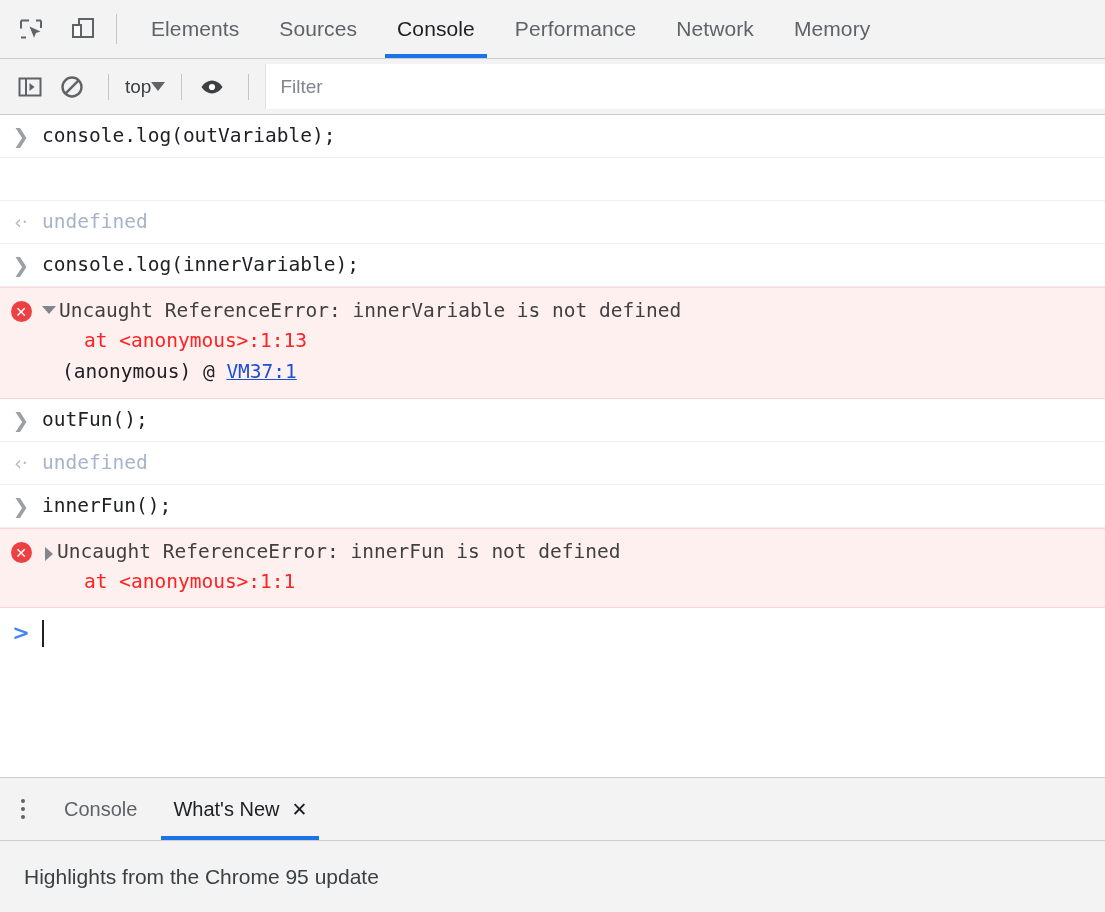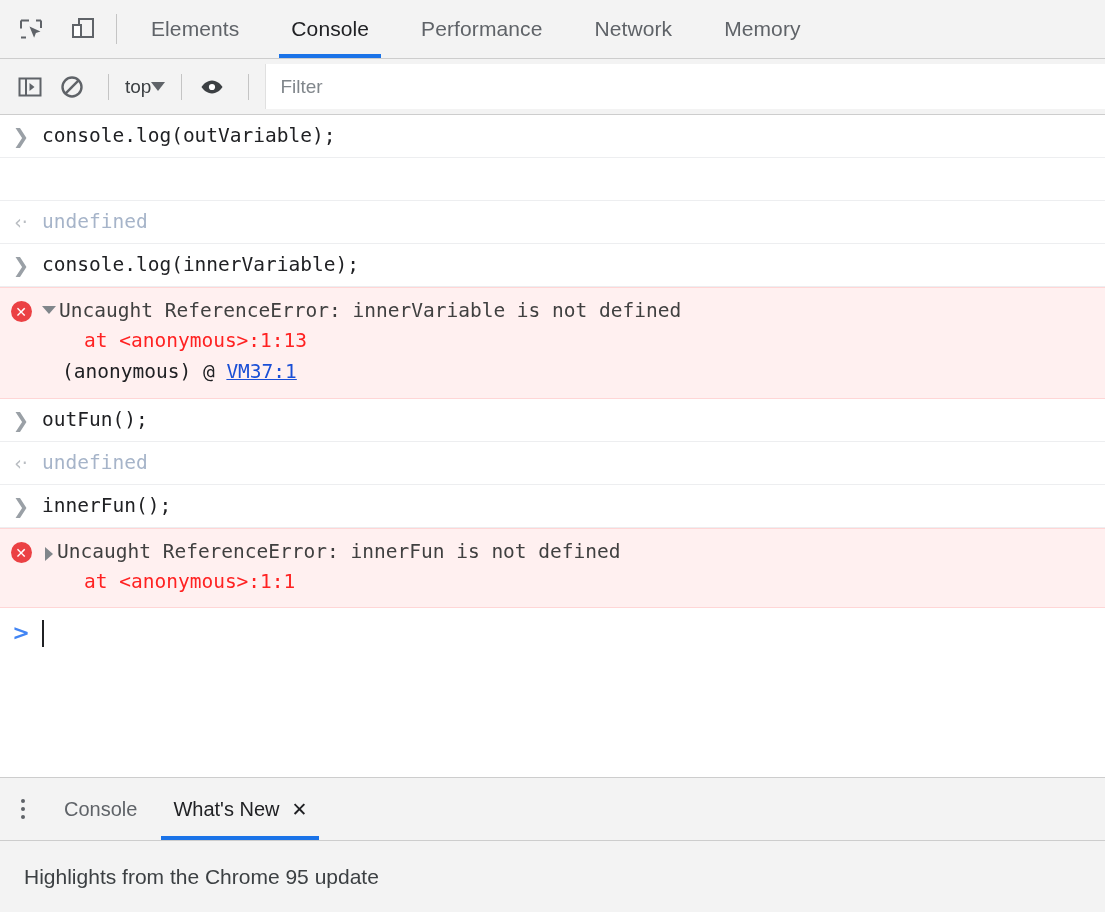--- a/index.html
+++ b/index.html
@@ -50,21 +50,20 @@
   .vsep {
     width: 1px;
     background: #c4c4c4;
     margin: 14px 0 14px 16px;
     align-self: stretch;
   }
   .maintabs {
     display: flex;
     align-items: stretch;
     margin-left: 14px;
-    gap: 12px;
   }
   .mtab {
     display: flex;
     align-items: center;
     padding: 0 20px;
     font-size: 21px;
     color: #5f6368;
     cursor: pointer;
     position: relative;
     letter-spacing: 0.1px;
@@ -368,20 +367,23 @@
           <rect x="10" y="4" width="14" height="18" fill="none" stroke="#5f6368" stroke-width="2"></rect>
           <rect x="4" y="10" width="8" height="12" fill="#ffffff" stroke="#5f6368" stroke-width="2"></rect>
         </svg>
       </div>
     </div>
     <div class="vsep"></div>
     <div class="maintabs">
       <div class="mtab">
           <span>Elements</span>
         </div>
+      <div class="mtab">
+          <span>Sources</span>
+        </div>
       <div class="mtab active">
           <span>Console</span>
         </div>
       <div class="mtab">
           <span>Performance</span>
         </div>
       <div class="mtab">
           <span>Network</span>
         </div>
       <div class="mtab">

